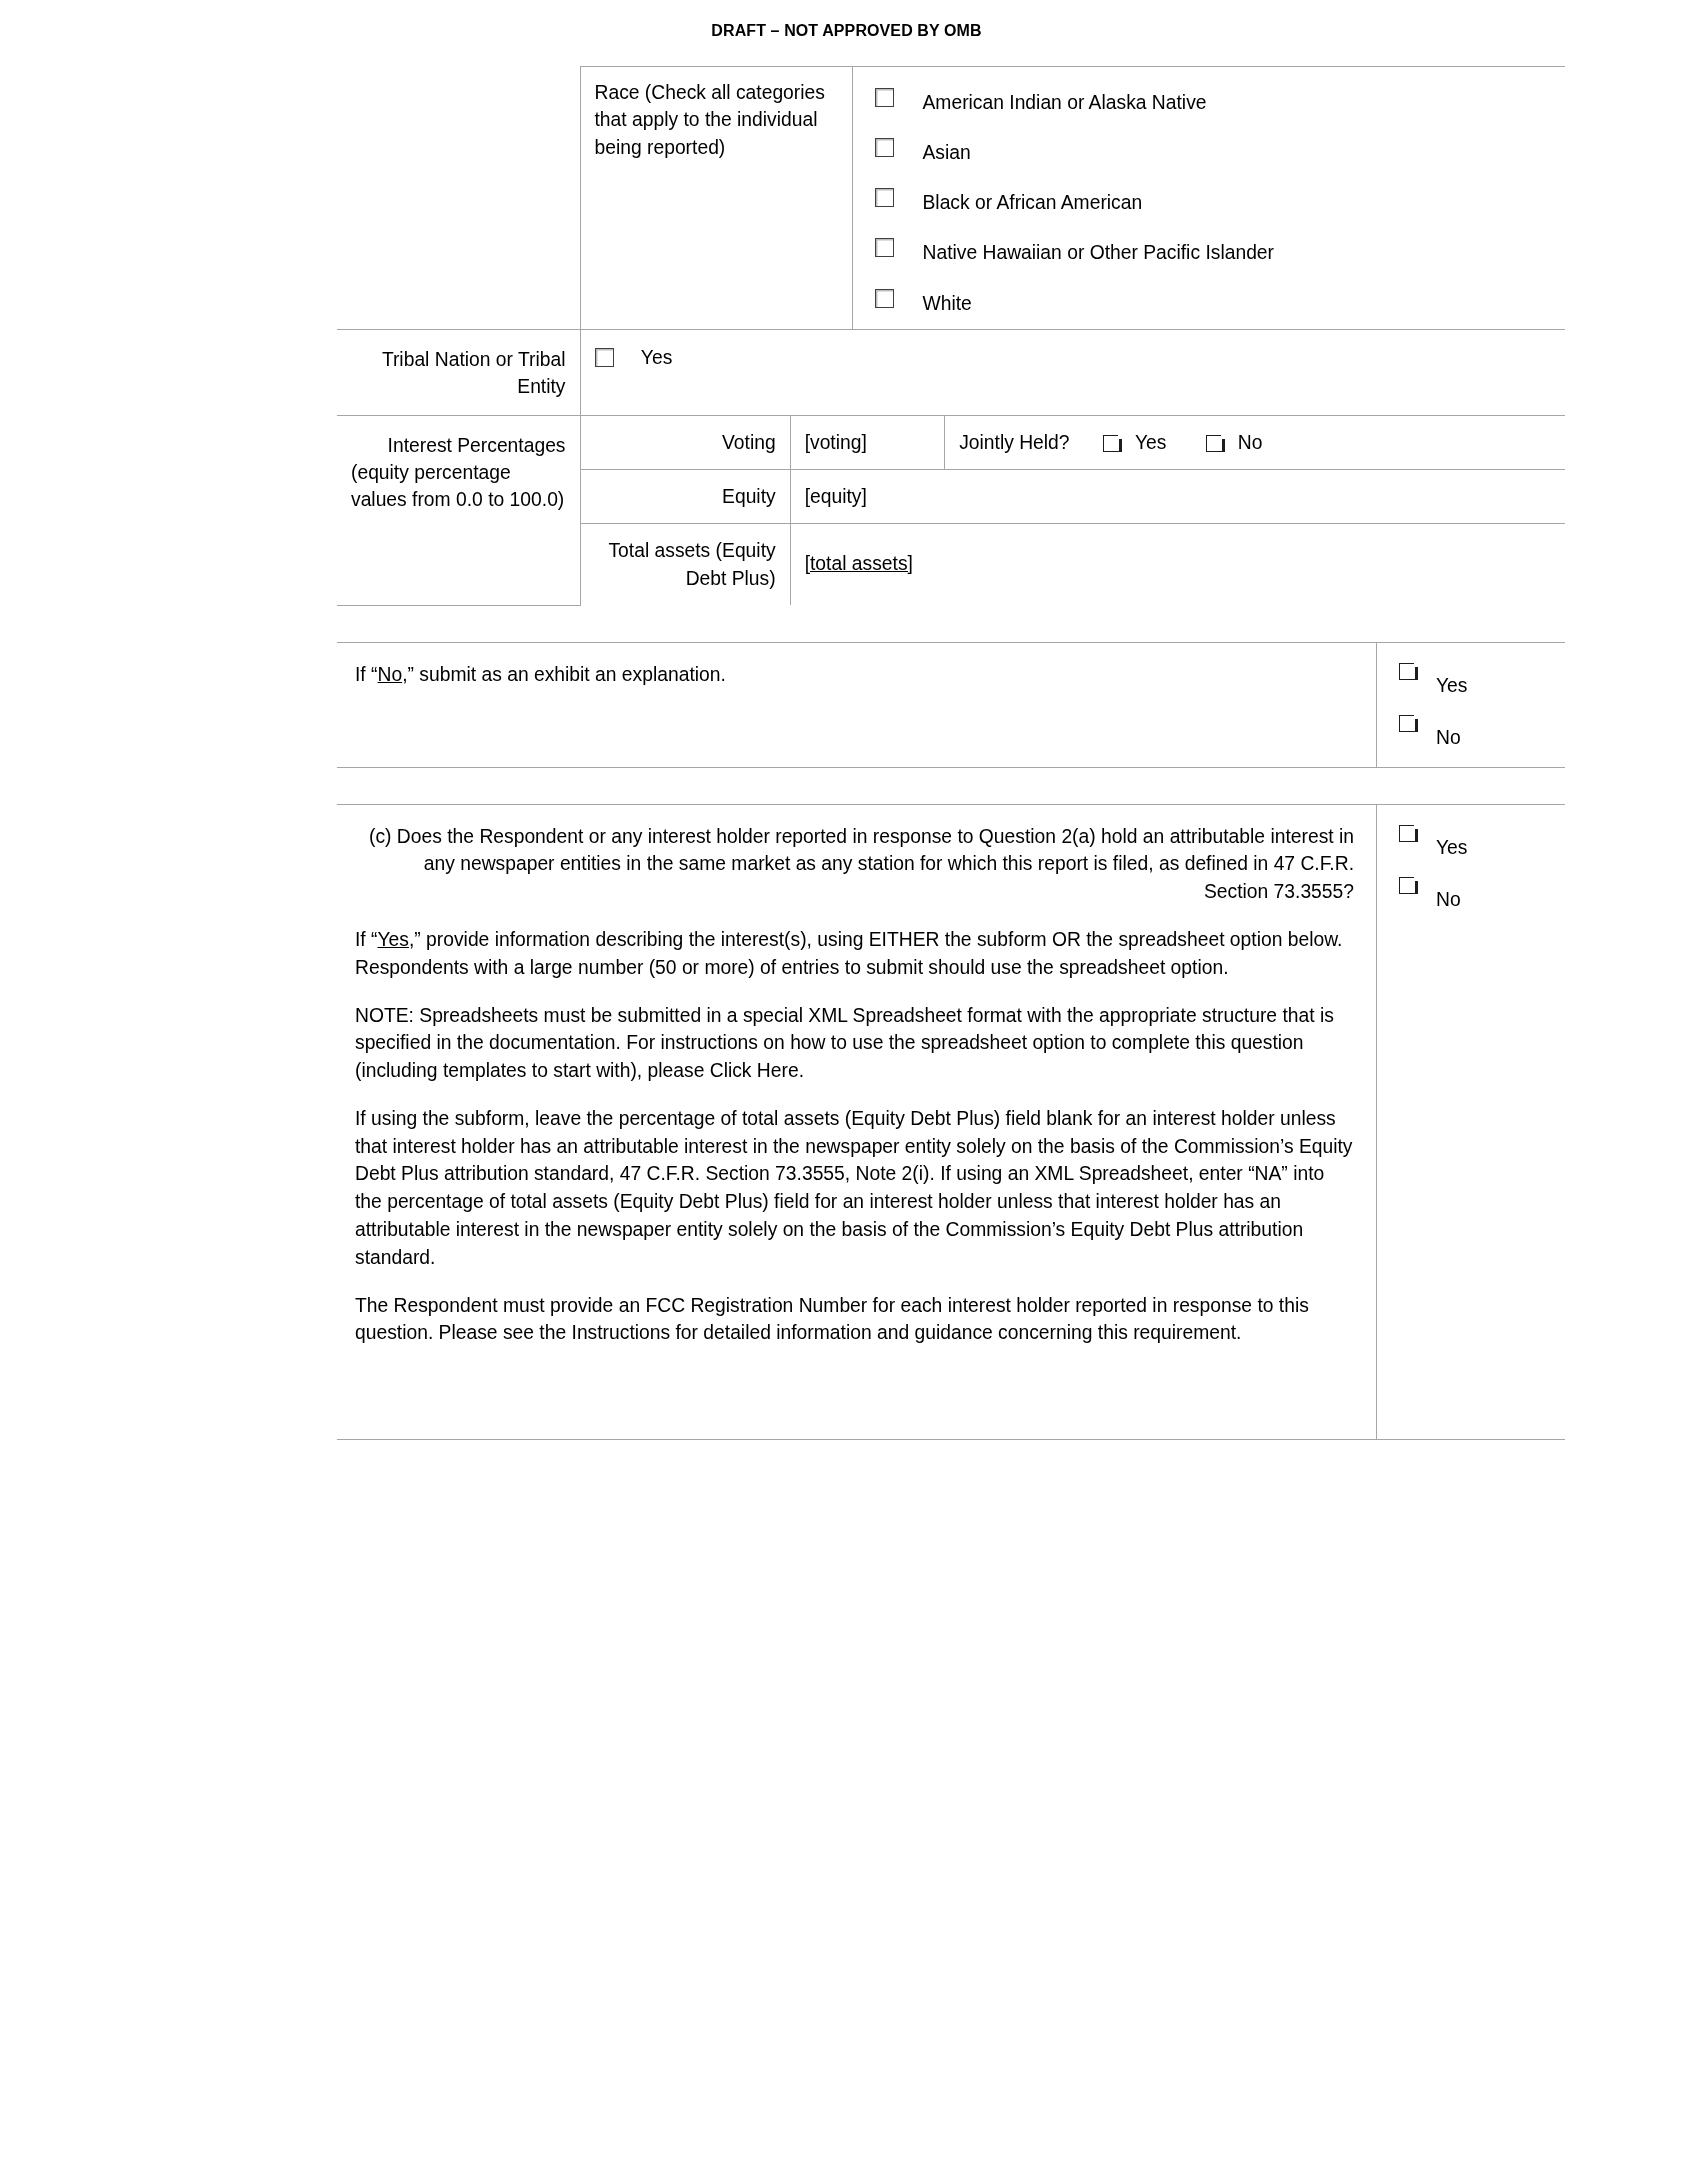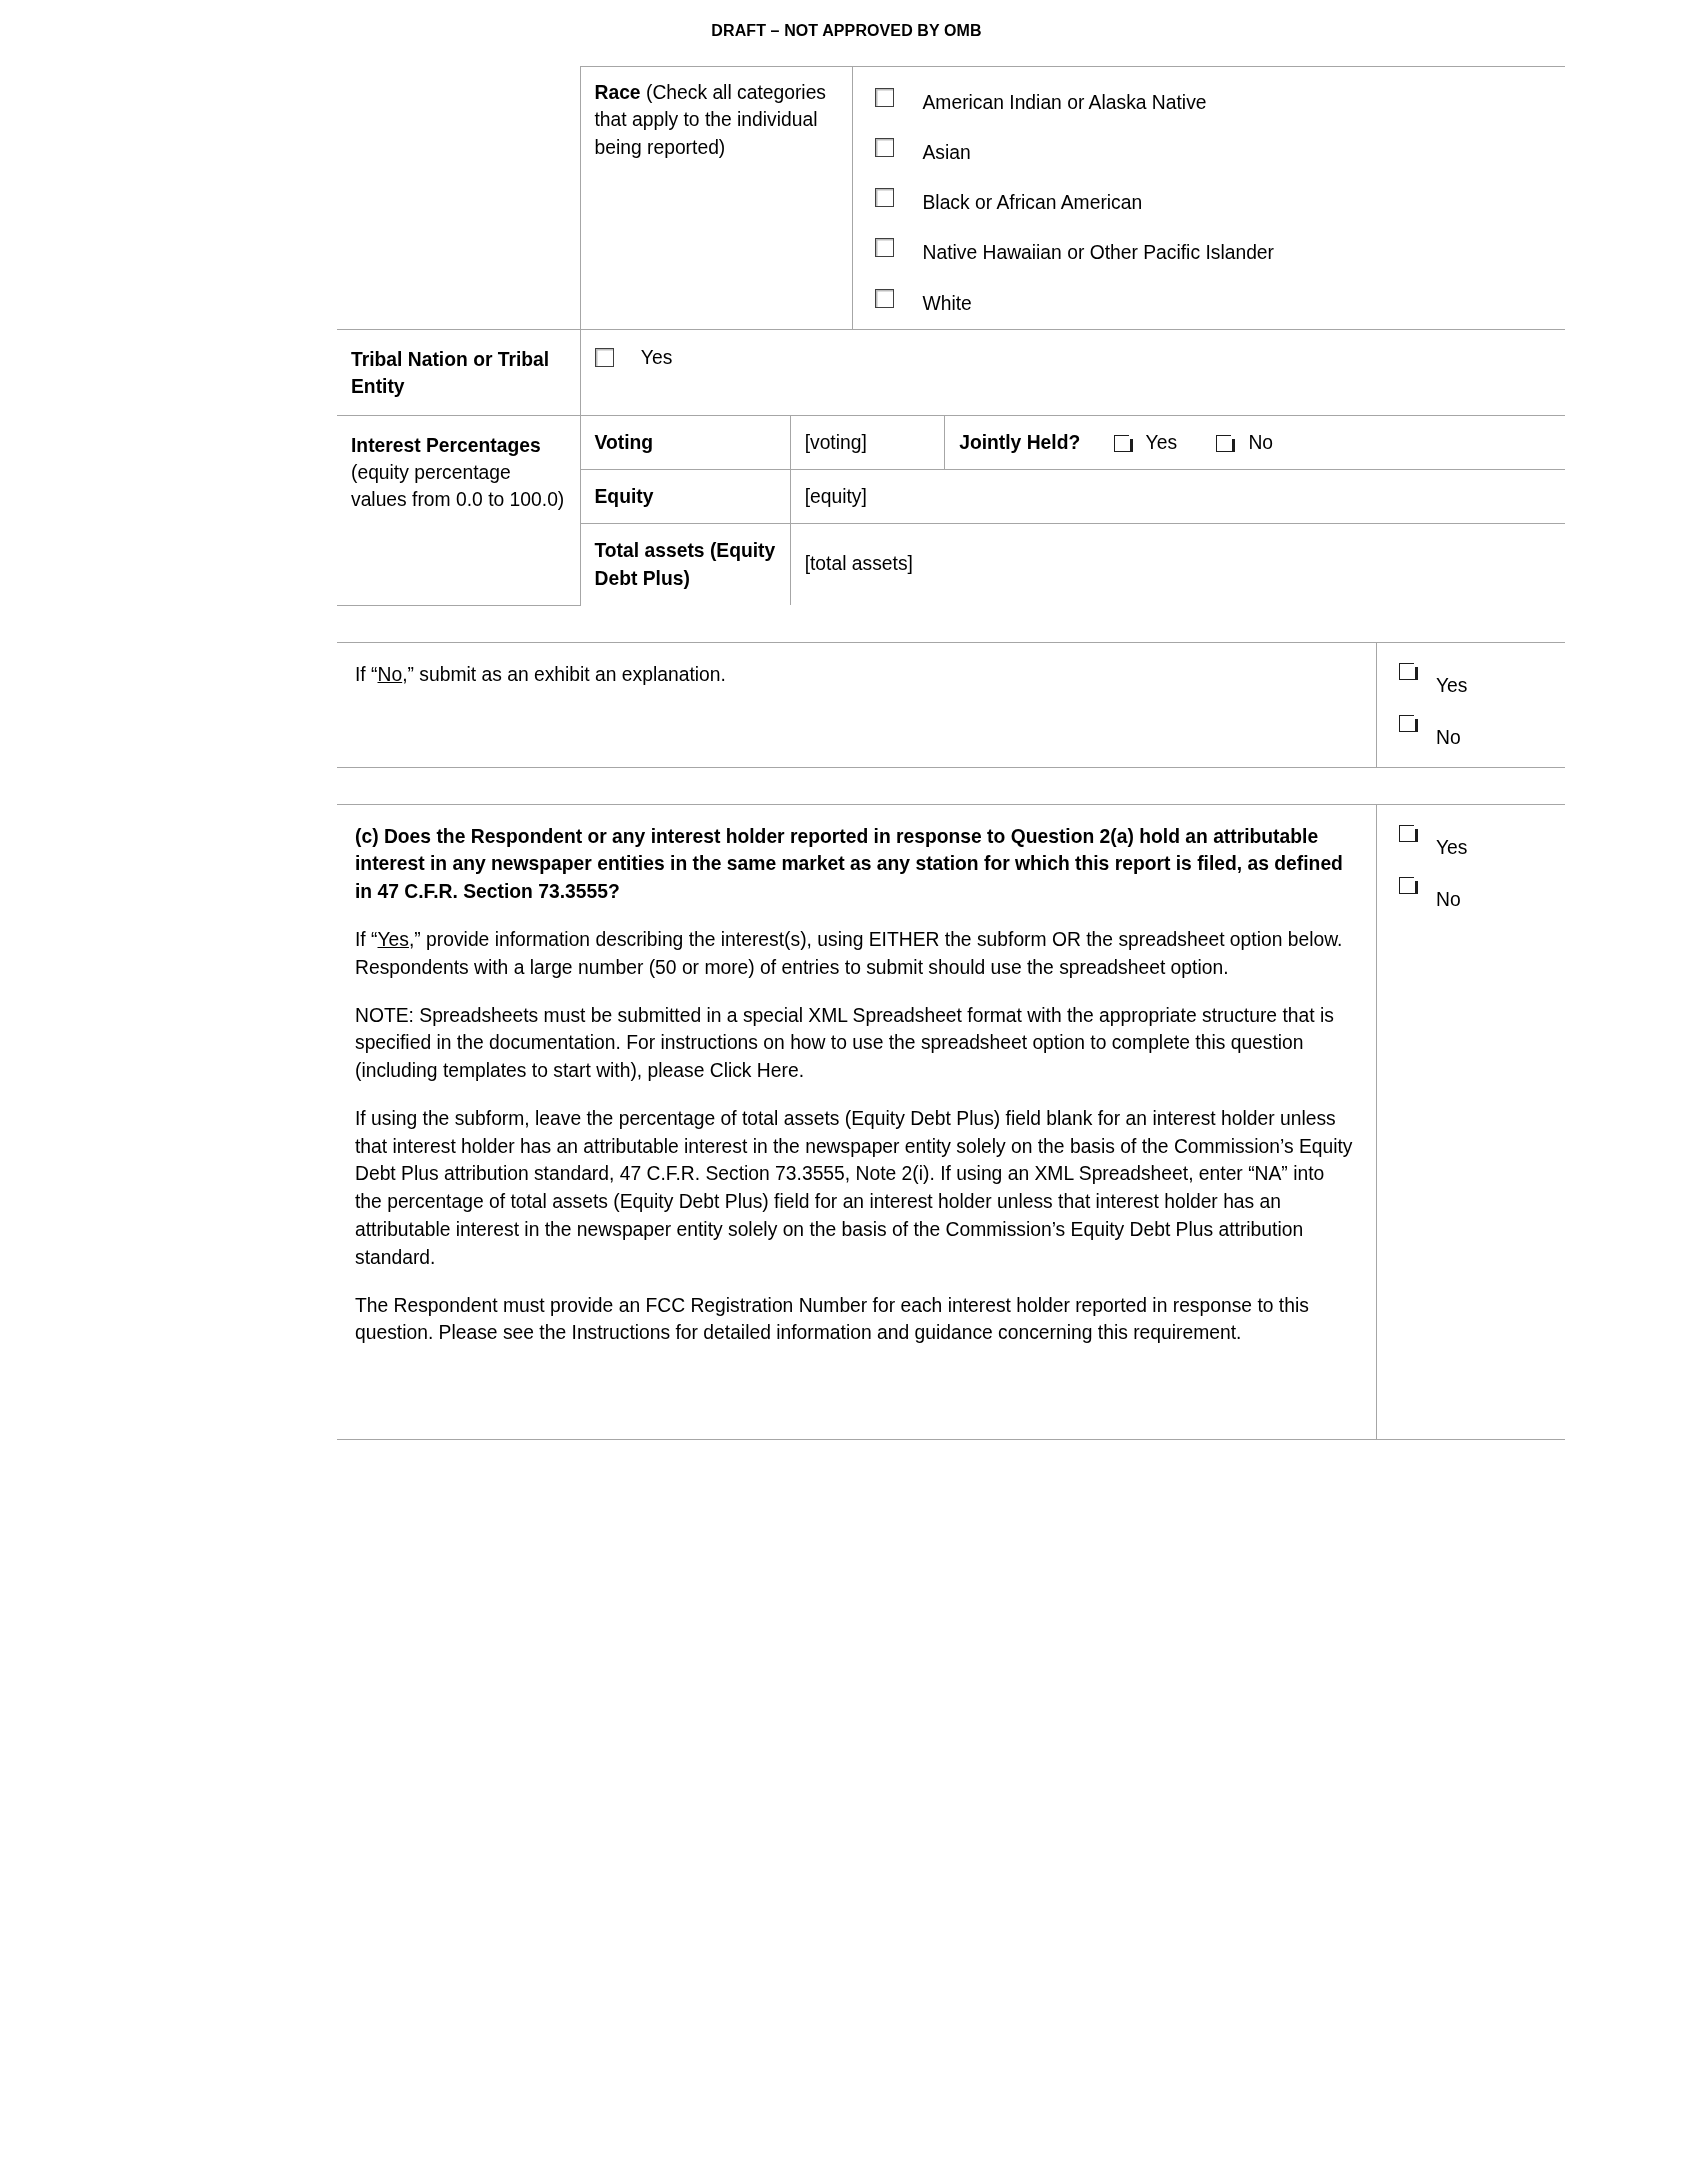--- a/index.html
+++ b/index.html
@@ -41,21 +41,21 @@
     width: 100%;
     table-layout: fixed;
   }
   table.form td {
     border: 1px solid #a6a6a6;
     vertical-align: top;
     padding: 12px 14px 14px 14px;
     font-size: 19.3px;
     line-height: 1.42;
   }
-  .b { font-weight: bold; }
+  .b { font-weight: normal; text-align: right; }
 
   
   .cb {
     display: inline-block;
     width: 17px;
     height: 17px;
     border: 1.6px solid #3f3f3f;
     background: #ffffff;
     box-shadow: 1.5px 1.5px 0 0 #bdbdbd inset;
     vertical-align: top;
@@ -226,21 +226,21 @@
                   <span class="itm"><span class="cb2"></span><span class="lbl">No</span></span>
                 </span>
               </td>
             </tr>
             <tr>
               <td class="b first">Equity</td>
               <td colspan="2" class="last">[equity]</td>
             </tr>
             <tr>
               <td class="b first">Total assets (Equity Debt Plus)</td>
-              <td colspan="2" class="last" style="padding-top:26px;">[total assets]</td>
+              <td colspan="2" class="last" style="padding-top:26px;text-decoration:underline;">[total assets]</td>
             </tr>
           </tbody>
               </table>
         </td>
       </tr>
 
     </tbody>
       </table>
   </div>
 

